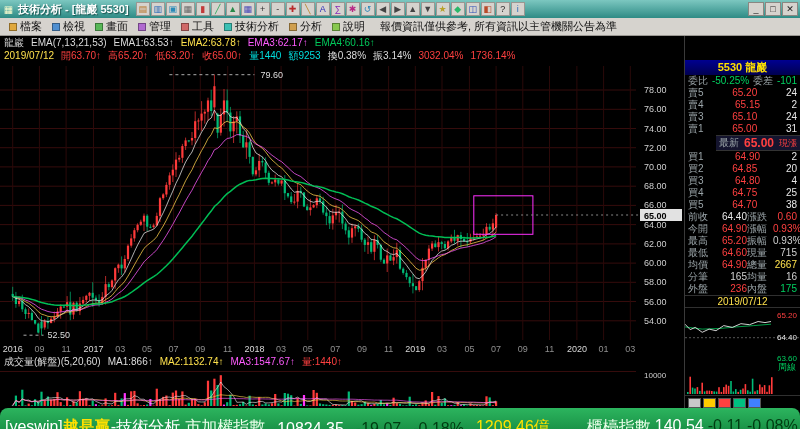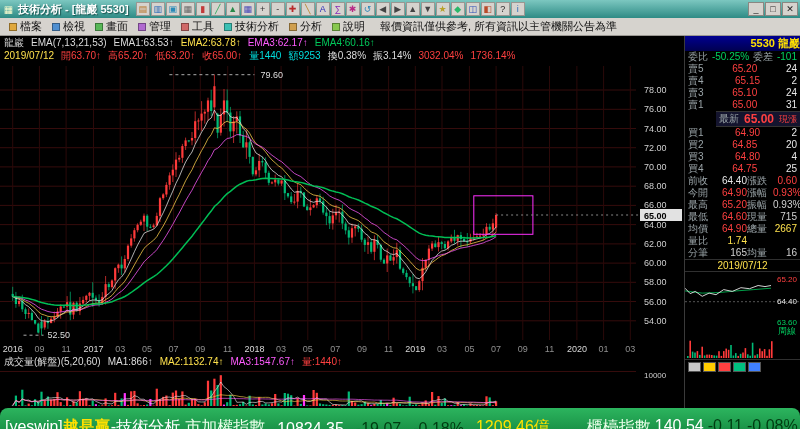--- a/index.html
+++ b/index.html
@@ -18,21 +18,21 @@
 .menu-item{display:inline-flex;align-items:center;gap:3px;padding:0 5px;font-size:11px;cursor:default;}
 .mi{width:8px;height:8px;display:inline-block;border:1px solid rgba(0,0,0,.35);}
 .menu-notice{margin-left:10px;font-size:11px;color:#111;}
 
 .main{display:flex;height:372px;}
 .chart-col{width:684px;background:#000;overflow:hidden;}
 .ind-line{height:13px;display:flex;gap:7px;padding:0 4px;font-size:10px;line-height:13px;white-space:nowrap;overflow:hidden;}
 .c-white{color:#dcdcdc}.c-yel{color:#ffe24d}.c-mag{color:#ff5cff}.c-grn{color:#00c85a}.c-up{color:#ff4040}.c-cyan{color:#00dede}
 
 .quote{width:116px;background:#000;border-left:1px solid #3a3a3a;color:#ccc;font-size:10px;display:flex;flex-direction:column;overflow:hidden;}
-.q-head{height:15px;background:linear-gradient(#000090,#000050);color:#ffe000;font-weight:bold;text-align:right;line-height:15px;font-size:11px;flex:0 0 15px;}
+.q-head{height:15px;background:linear-gradient(#000090,#000050);color:#ffe000;font-weight:bold;text-align:center;line-height:15px;font-size:11px;flex:0 0 15px;margin-top:24px;}
 .q-row{height:12px;flex:0 0 12px;display:flex;align-items:center;padding:0 3px;justify-content:space-between;white-space:nowrap;line-height:12px;}
 .q-last{height:16px;flex:0 0 16px;background:#14142e;border-top:1px solid #333;border-bottom:1px solid #333;margin-left:31px;}
 .q-last .big{font-size:12px;font-weight:bold;}
 .q-lab{color:#9aa4a8}
 .q-up{color:#ff4040}.q-down{color:#00d060}.q-amt{color:#ffe24d}.q-wh{color:#e8e8e8}.q-pl{color:#d0d0d0}
 .q-info{display:grid;grid-template-columns:26px 33px 26px 1fr;align-items:center;}
 .q-info .v{text-align:right;}
 .q-date{color:#ffe24d;text-align:center;justify-content:center;border-top:1px solid #303030;}
 .q-chart{flex:0 0 54px;position:relative;border-top:1px solid #303030;}
 .q-period{flex:0 0 11px;text-align:right;padding:0 4px;color:#00d060;font-size:9px;line-height:11px;}
@@ -764,20 +764,25 @@
       <div class="q-row ">
         <span class="q-lab">買3</span>
         <span class="q-up">64.80</span>
         <span class="q-wh">4</span>
       </div>
       <div class="q-row ">
         <span class="q-lab">買4</span>
         <span class="q-up">64.75</span>
         <span class="q-wh">25</span>
       </div>
+      <div class="q-row ">
+        <span class="q-lab">買5</span>
+        <span class="q-up">64.70</span>
+        <span class="q-wh">38</span>
+      </div>
       <div class="q-row q-info ">
         <span class="q-lab">前收</span>
         <span class="v q-wh">64.40</span>
         <span class="q-lab">漲跌</span>
         <span class="v q-up">0.60</span>
       </div>
       <div class="q-row q-info">
         <span class="q-lab">今開</span>
         <span class="v q-up">64.90</span>
         <span class="q-lab">漲幅</span>
@@ -795,30 +800,30 @@
         <span class="q-lab">現量</span>
         <span class="v q-pl">715</span>
       </div>
       <div class="q-row q-info">
         <span class="q-lab">均價</span>
         <span class="v q-up">64.90</span>
         <span class="q-lab">總量</span>
         <span class="v q-amt">2667</span>
       </div>
       <div class="q-row q-info">
-        <span class="q-lab">量比</span>
-        <span class="v q-amt">1.74</span>
-        <span class="q-lab"></span>
-        <span class="v q-pl"></span>
-      </div>
-      <div class="q-row q-info">
         <span class="q-lab">分筆</span>
         <span class="v q-pl">165</span>
         <span class="q-lab">均量</span>
         <span class="v q-pl">16</span>
+      </div>
+      <div class="q-row q-info">
+        <span class="q-lab">外盤</span>
+        <span class="v q-up">236</span>
+        <span class="q-lab">內盤</span>
+        <span class="v q-down">175</span>
       </div>
       <div class="q-row q-date">
         <span>2019/07/12</span>
       </div>
       <div class="q-chart">
         <svg width="114" height="54" xmlns="http://www.w3.org/2000/svg">
           <rect width="114" height="54" fill="#000"></rect>
           <line x1="0" x2="114" y1="29.7" y2="29.7" stroke="#555555" stroke-dasharray="2,2"></line>
           <polyline points="0.0,18.9 17.2,21.1 34.4,20.5 51.6,18.9 68.8,17.6 86.0,16.2 " fill="none" stroke="#00c85a" stroke-width="0.8"></polyline>
           <polyline points="0.0,16.2 5.2,21.6 10.3,19.4 17.2,24.3 24.1,21.1 31.0,22.7 38.7,17.6 47.3,19.4 55.9,15.7 64.5,16.7 73.1,13.5 80.0,14.6 86.0,13.5 " fill="none" stroke="#e8e8e8" stroke-width="0.9"></polyline>

